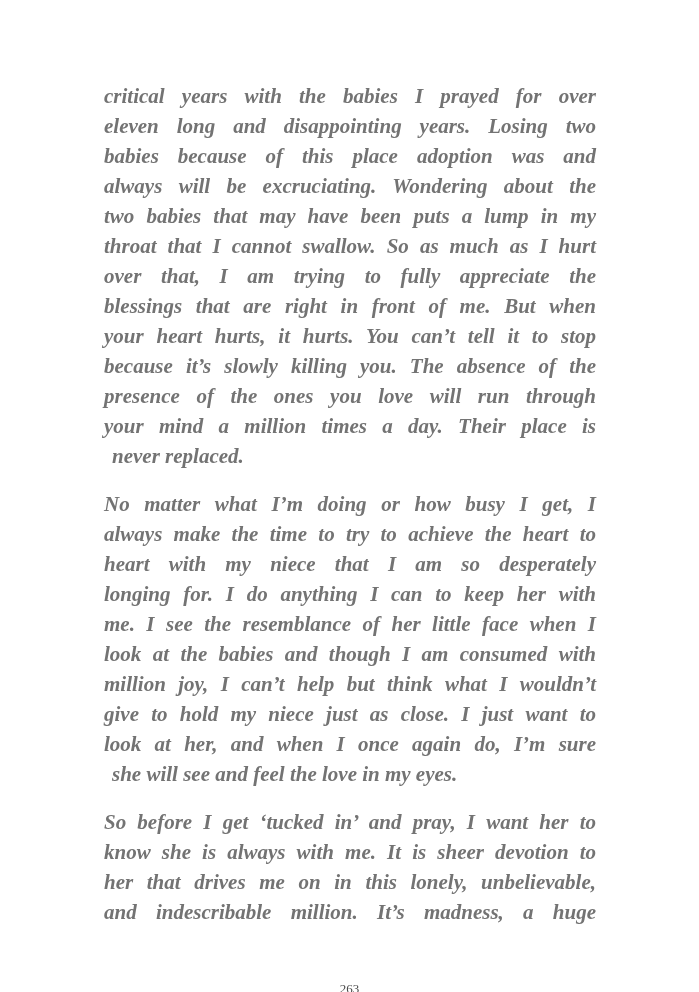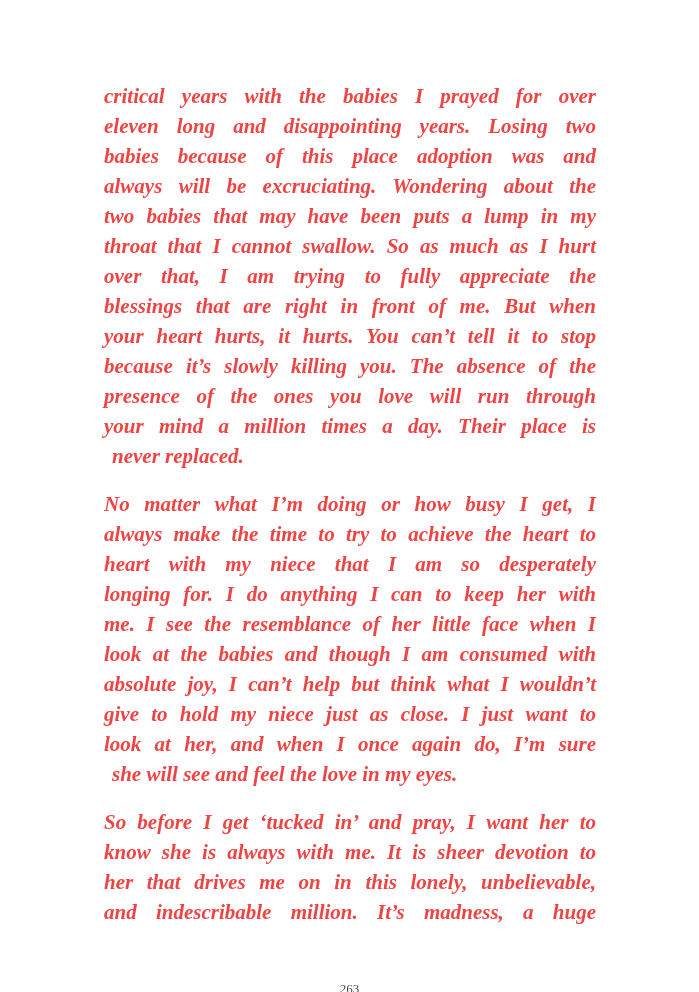--- a/index.html
+++ b/index.html
@@ -24,21 +24,21 @@
     left: 104px;
     top: 81px;
     width: 492px;
   }
   .para {
     margin: 0 0 18px 0;
     font-style: italic;
     font-weight: bold;
     font-size: 21px;
     line-height: 30px;
-    color: #ef4444;
+    color: #737373;
   }
   .line {
     text-align: justify;
     text-align-last: justify;
   }
   .line.last-left {
     text-align: justify;
     text-align-last: left;
     margin-left: 8px;
   }
@@ -76,21 +76,21 @@
         <div class="line">your mind a million times a day. Their place is</div>
         <div class="line last-left">never replaced.</div>
       </div>
       <div class="para">
         <div class="line">No matter what I’m doing or how busy I get, I</div>
         <div class="line">always make the time to try to achieve the heart to</div>
         <div class="line">heart with my niece that I am so desperately</div>
         <div class="line">longing for. I do anything I can to keep her with</div>
         <div class="line">me. I see the resemblance of her little face when I</div>
         <div class="line">look at the babies and though I am consumed with</div>
-        <div class="line">absolute joy, I can’t help but think what I wouldn’t</div>
+        <div class="line">million joy, I can’t help but think what I wouldn’t</div>
         <div class="line">give to hold my niece just as close. I just want to</div>
         <div class="line">look at her, and when I once again do, I’m sure</div>
         <div class="line last-left">she will see and feel the love in my eyes.</div>
       </div>
       <div class="para">
         <div class="line">So before I get ‘tucked in’ and pray, I want her to</div>
         <div class="line">know she is always with me. It is sheer devotion to</div>
         <div class="line">her that drives me on in this lonely, unbelievable,</div>
         <div class="line">and indescribable million. It’s madness, a huge</div>
       </div>

